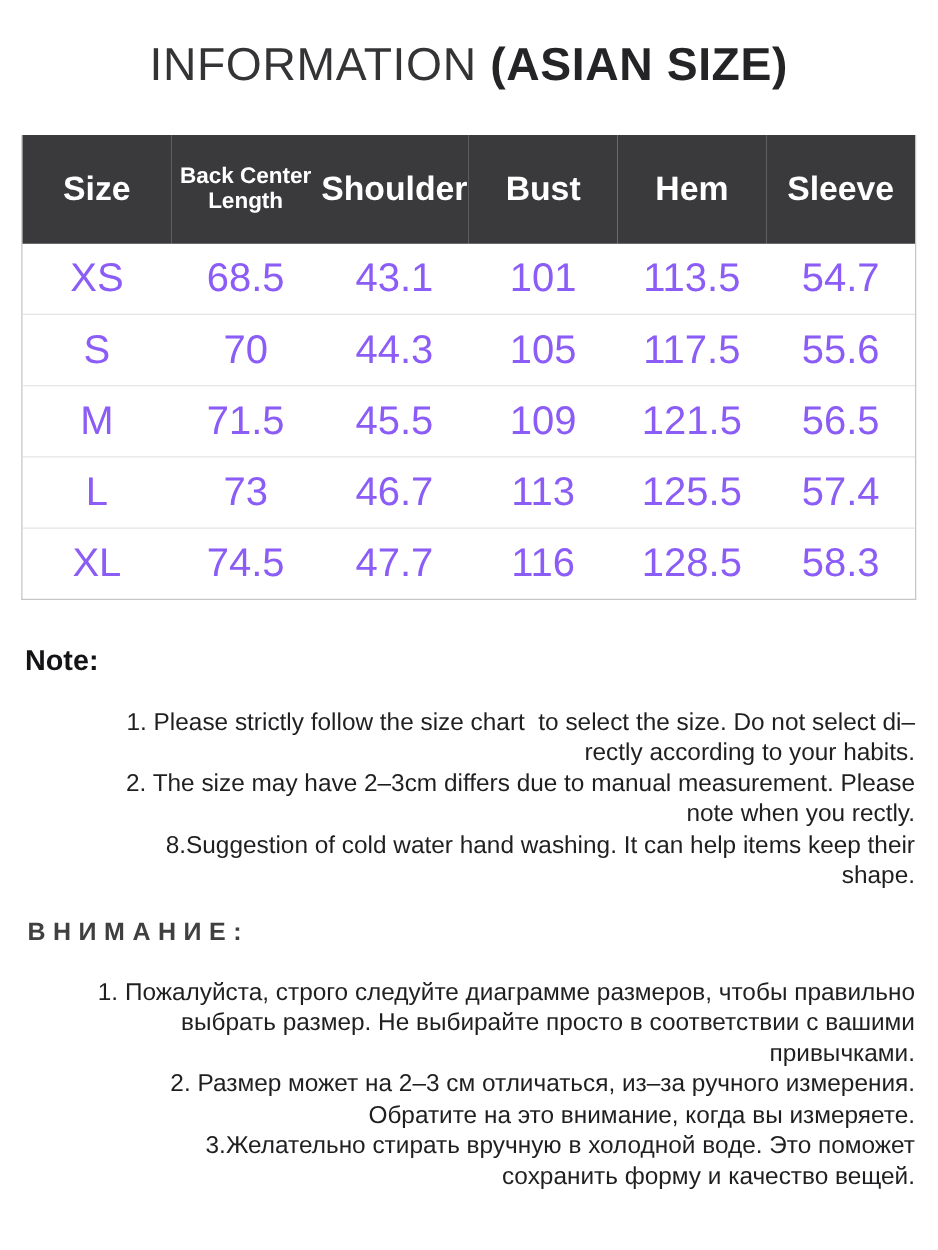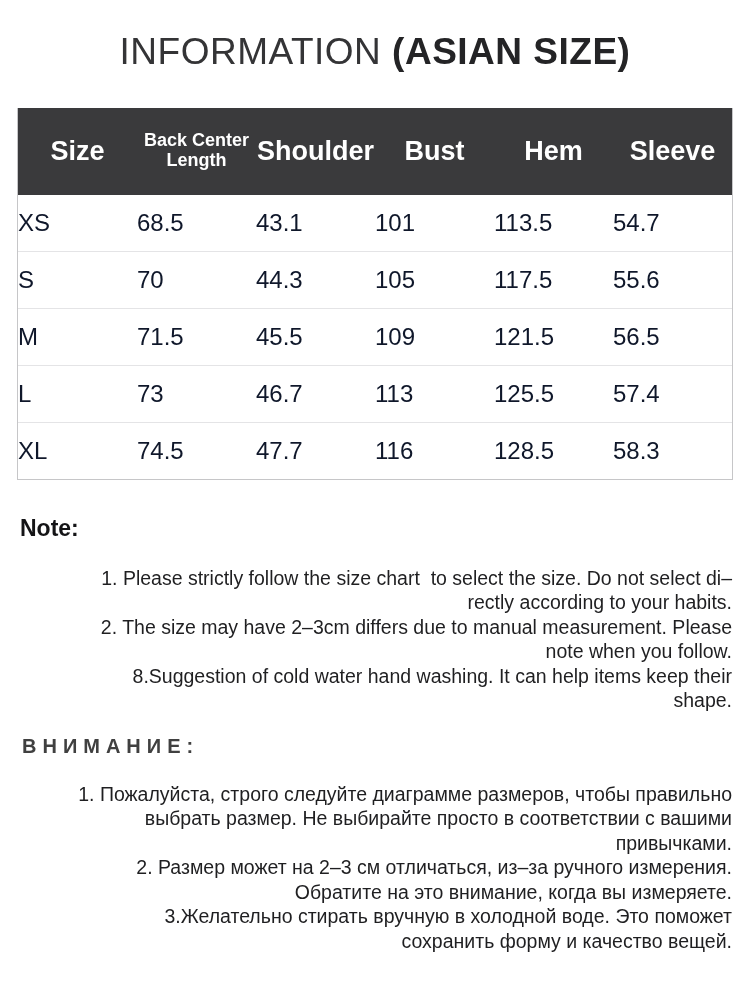--- a/index.html
+++ b/index.html
@@ -56,24 +56,24 @@
   }
   .size-table thead th .two-line {
     display: inline-block;
     max-width: 122px;
     font-size: 18px;
     line-height: 1.15;
     font-weight: 700;
   }
   .size-table tbody td {
     height: 56px;
-    text-align: left;
+    text-align: center;
     vertical-align: middle;
-    font-size: 24px;
-    color: #0f172a;
+    font-size: 32px;
+    color: #8b5cf6;
     padding: 0;
   }
   .size-table tbody tr + tr td {
     border-top: 1px solid #e4e4e6;
   }
   
   .note-heading {
     margin: 35px 20px 0 20px;
     font-size: 23px;
     font-weight: 700;
@@ -160,21 +160,21 @@
       </tbody>
     </table>
   </div>
 
   <div class="note-heading">Note:</div>
 
   <div class="text-block">
     <div class="line">1. Please strictly follow the size chart  to select the size. Do not select di–</div>
     <div class="line">rectly according to your habits.</div>
     <div class="line">2. The size may have 2–3cm differs due to manual measurement. Please</div>
-    <div class="line">note when you follow.</div>
+    <div class="line">note when you rectly.</div>
     <div class="line">8.Suggestion of cold water hand washing. It can help items keep their</div>
     <div class="line">shape.</div>
   </div>
 
   <div class="attention-heading">ВНИМАНИЕ:</div>
 
   <div class="text-block">
     <div class="line">1. Пожалуйста, строго следуйте диаграмме размеров, чтобы правильно</div>
     <div class="line">выбрать размер. Не выбирайте просто в соответствии с вашими</div>
     <div class="line">привычками.</div>

